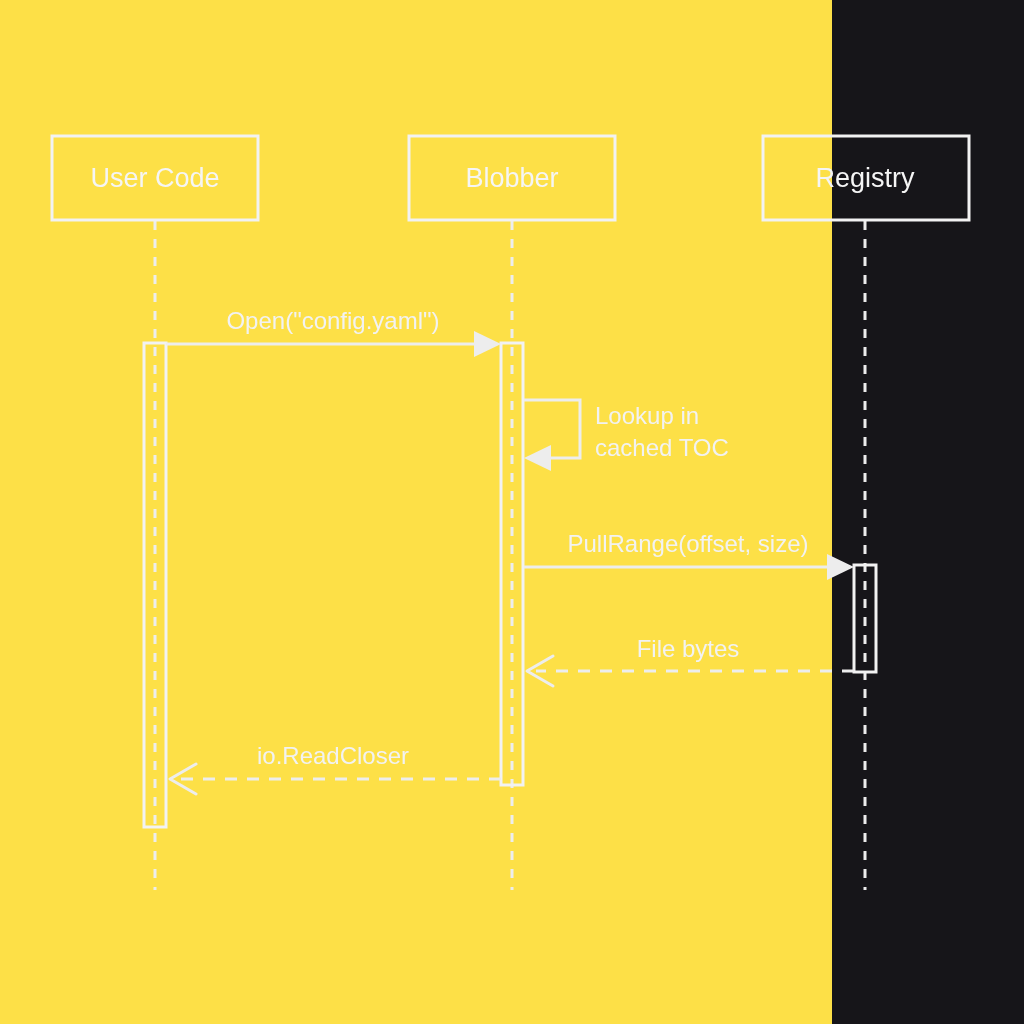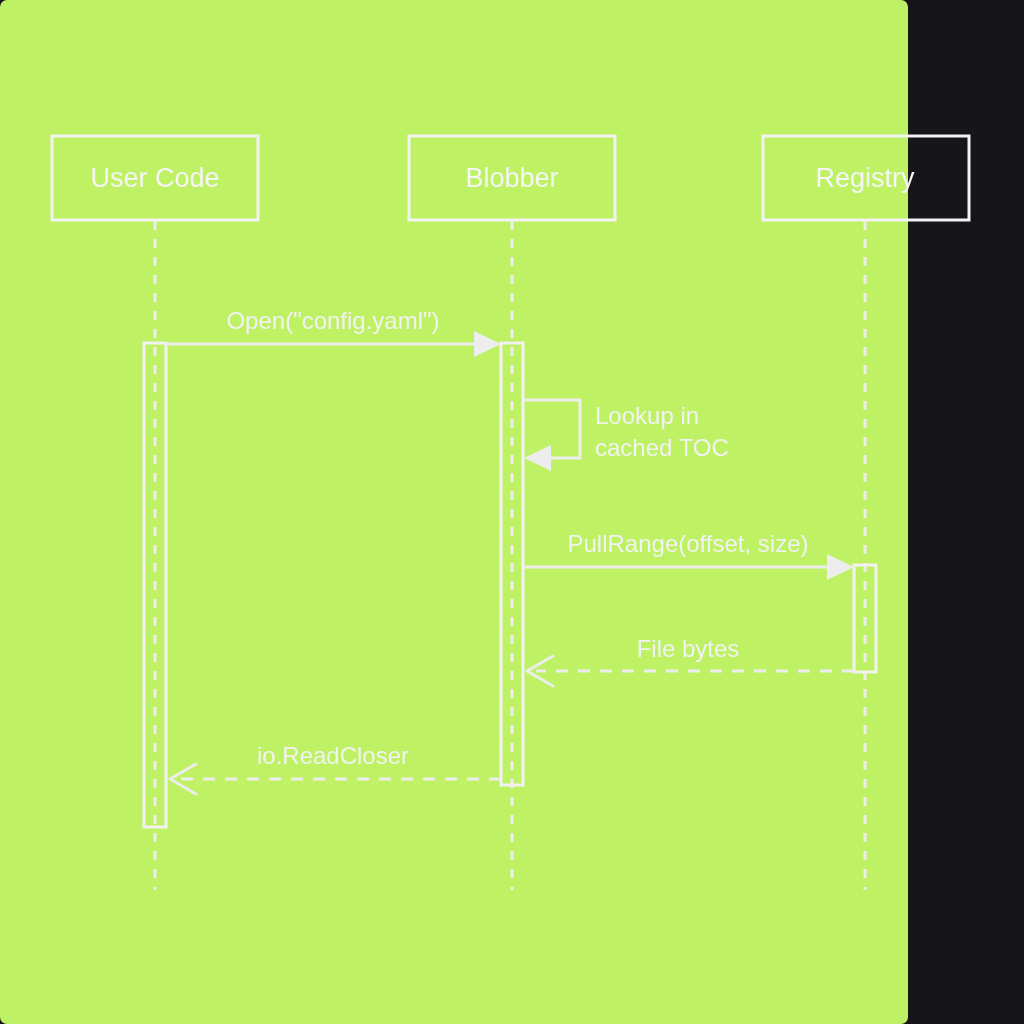--- a/index.html
+++ b/index.html
@@ -9,24 +9,23 @@
     background: #161519;
   }
   body {
     width: 1024px;
     height: 1024px;
     overflow: hidden;
     font-family: "Liberation Sans", sans-serif;
   }
   #diagram-root {
     position: relative;
-    width: 908px;
+    width: 832px;
     height: 1024px;
-    background: #bef264;
-    border-radius: 7px;
+    background: #fde047;
   }
   svg#seq-svg {
     display: block;
     width: 1024px;
     height: 1024px;
   }
   .participant-box {
     fill: none;
     stroke: #f2f2f2;
     stroke-width: 3;

